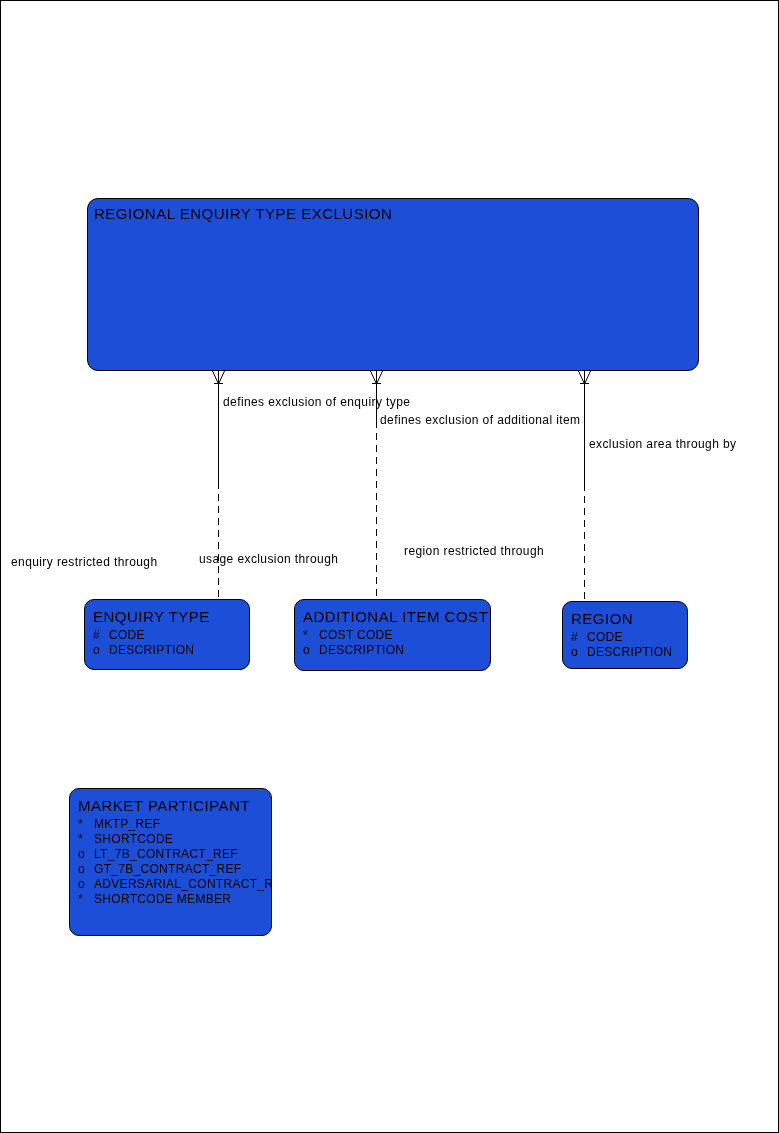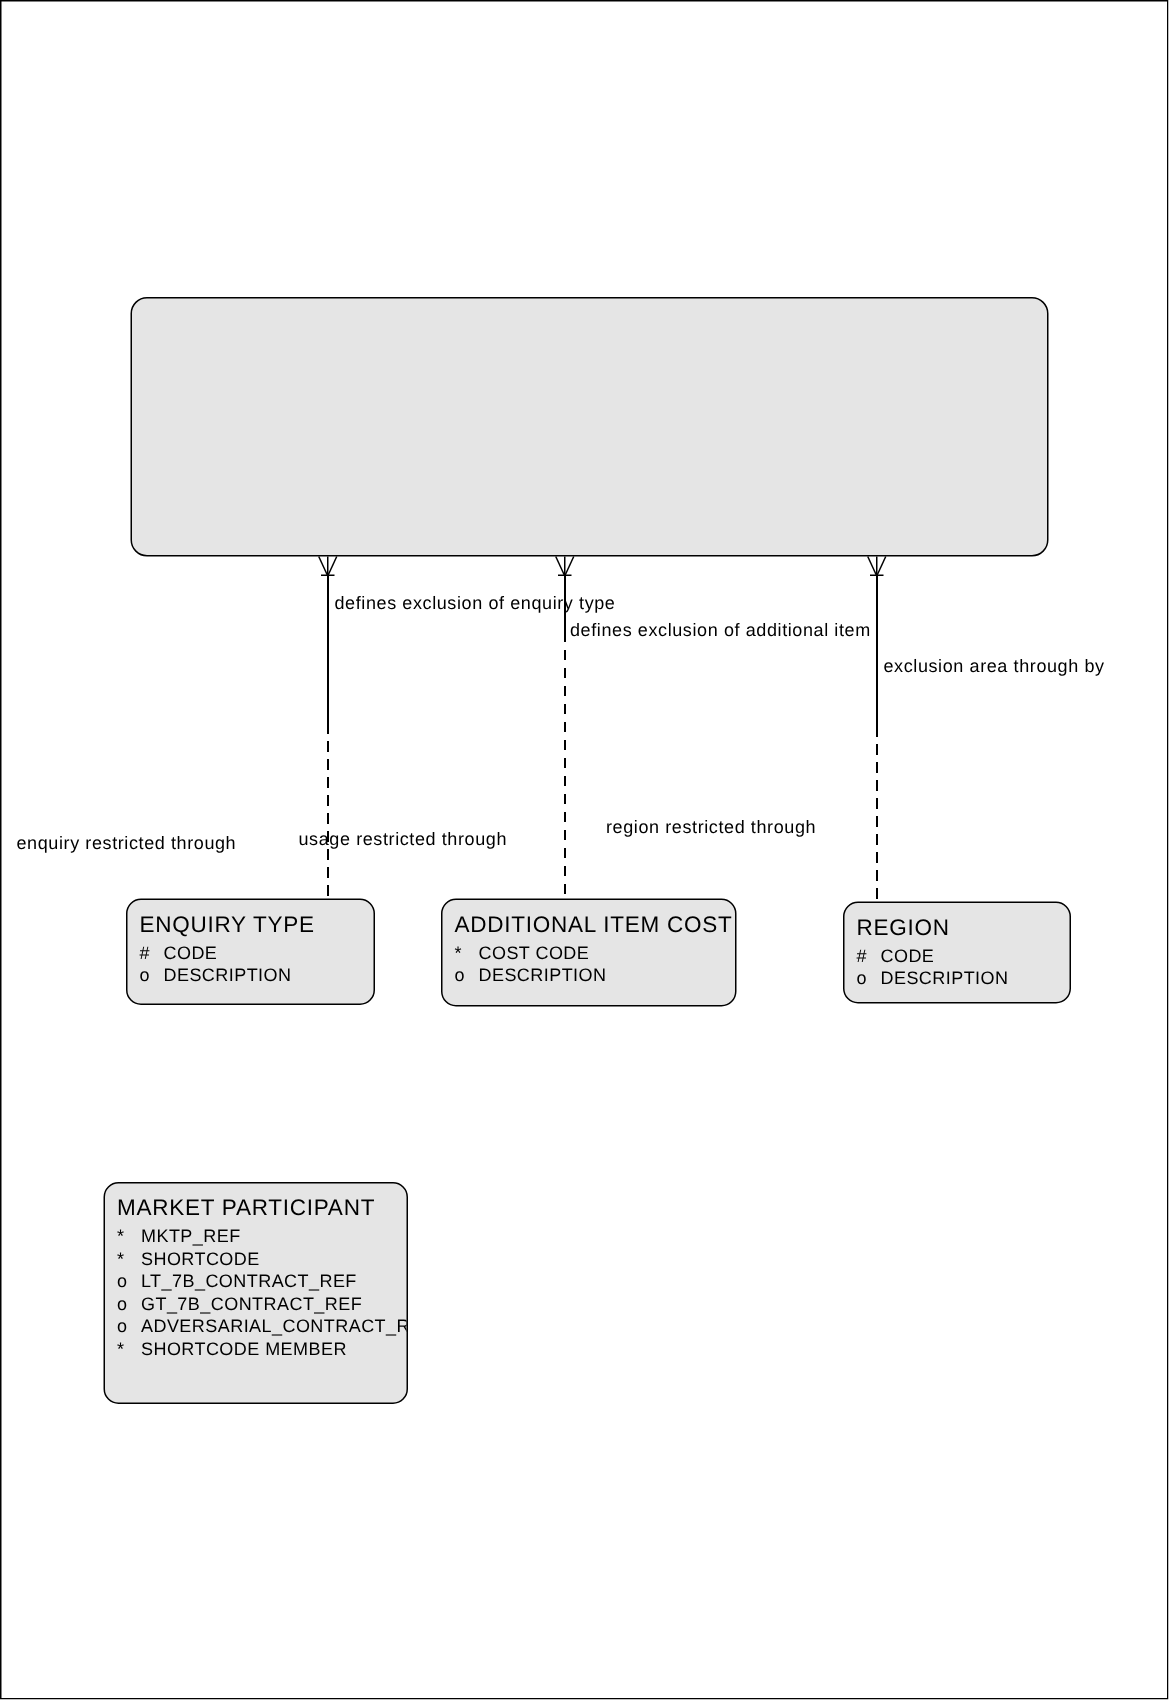--- a/index.html
+++ b/index.html
@@ -12,21 +12,21 @@
     font-family:"Liberation Sans", sans-serif;
     color:#000;
     overflow:hidden;
   }
   .connectors{position:absolute;left:0;top:0;width:779px;height:1133px;}
   .entity{
     position:absolute;
     box-sizing:border-box;
     border:1px solid #000;
     border-radius:10px;
-    background:#e5e5e5;
+    background:#1d4ed8;
     padding:9px 4px 0 8px;
     overflow:hidden;
     white-space:nowrap;
   }
   .entity-title{
     font-size:15px;
     line-height:15px;
     letter-spacing:0.5px;
     margin-bottom:4px;
   }
@@ -88,27 +88,28 @@
         <line x1="589.5" y1="370" x2="583.5" y2="383"></line>
         <line x1="583.5" y1="370" x2="583.5" y2="383"></line>
         <line x1="579" y1="382.5" x2="588" y2="382.5"></line>
       </g>
       <line x1="583.5" y1="383" x2="583.5" y2="483"></line>
       <line x1="583.5" y1="483" x2="583.5" y2="600" stroke-dasharray="7,5"></line>
     </g>
   </svg>
 
   <div class="entity" style="left:86px;top:197px;width:612px;height:173px;border-radius:11px;padding:0;"></div>
+  <div class="main-entity-title">REGIONAL ENQUIRY TYPE EXCLUSION</div>
 
   <div class="rel-label" style="left:222px;top:394px;">defines exclusion of enquiry type</div>
   <div class="rel-label" style="left:379px;top:412px;">defines exclusion of additional item</div>
   <div class="rel-label" style="left:588px;top:436px;">exclusion area through by</div>
 
   <div class="rel-label" style="left:10px;top:554px;">enquiry restricted through</div>
-  <div class="rel-label" style="left:198px;top:551px;">usage restricted through</div>
+  <div class="rel-label" style="left:198px;top:551px;">usage exclusion through</div>
   <div class="rel-label" style="left:403px;top:543px;">region restricted through</div>
 
   <div class="entity" style="left:83px;top:598px;width:166px;height:71px;">
     <div class="entity-title">ENQUIRY TYPE</div>
     <div class="attr-row">
       <span class="attr-prefix">#</span><span>CODE</span>
     </div>
     <div class="attr-row">
       <span class="attr-prefix">o</span><span>DESCRIPTION</span>
     </div>
@@ -117,21 +118,21 @@
   <div class="entity" style="left:293px;top:598px;width:197px;height:72px;">
     <div class="entity-title">ADDITIONAL ITEM COST</div>
     <div class="attr-row">
       <span class="attr-prefix">*</span><span>COST CODE</span>
     </div>
     <div class="attr-row">
       <span class="attr-prefix">o</span><span>DESCRIPTION</span>
     </div>
   </div>
 
-  <div class="entity" style="left:561px;top:600px;width:152px;height:68px;">
+  <div class="entity" style="left:561px;top:600px;width:126px;height:68px;">
     <div class="entity-title">REGION</div>
     <div class="attr-row">
       <span class="attr-prefix">#</span><span>CODE</span>
     </div>
     <div class="attr-row">
       <span class="attr-prefix">o</span><span>DESCRIPTION</span>
     </div>
   </div>
 
   <div class="entity" style="left:68px;top:787px;width:203px;height:148px;">

